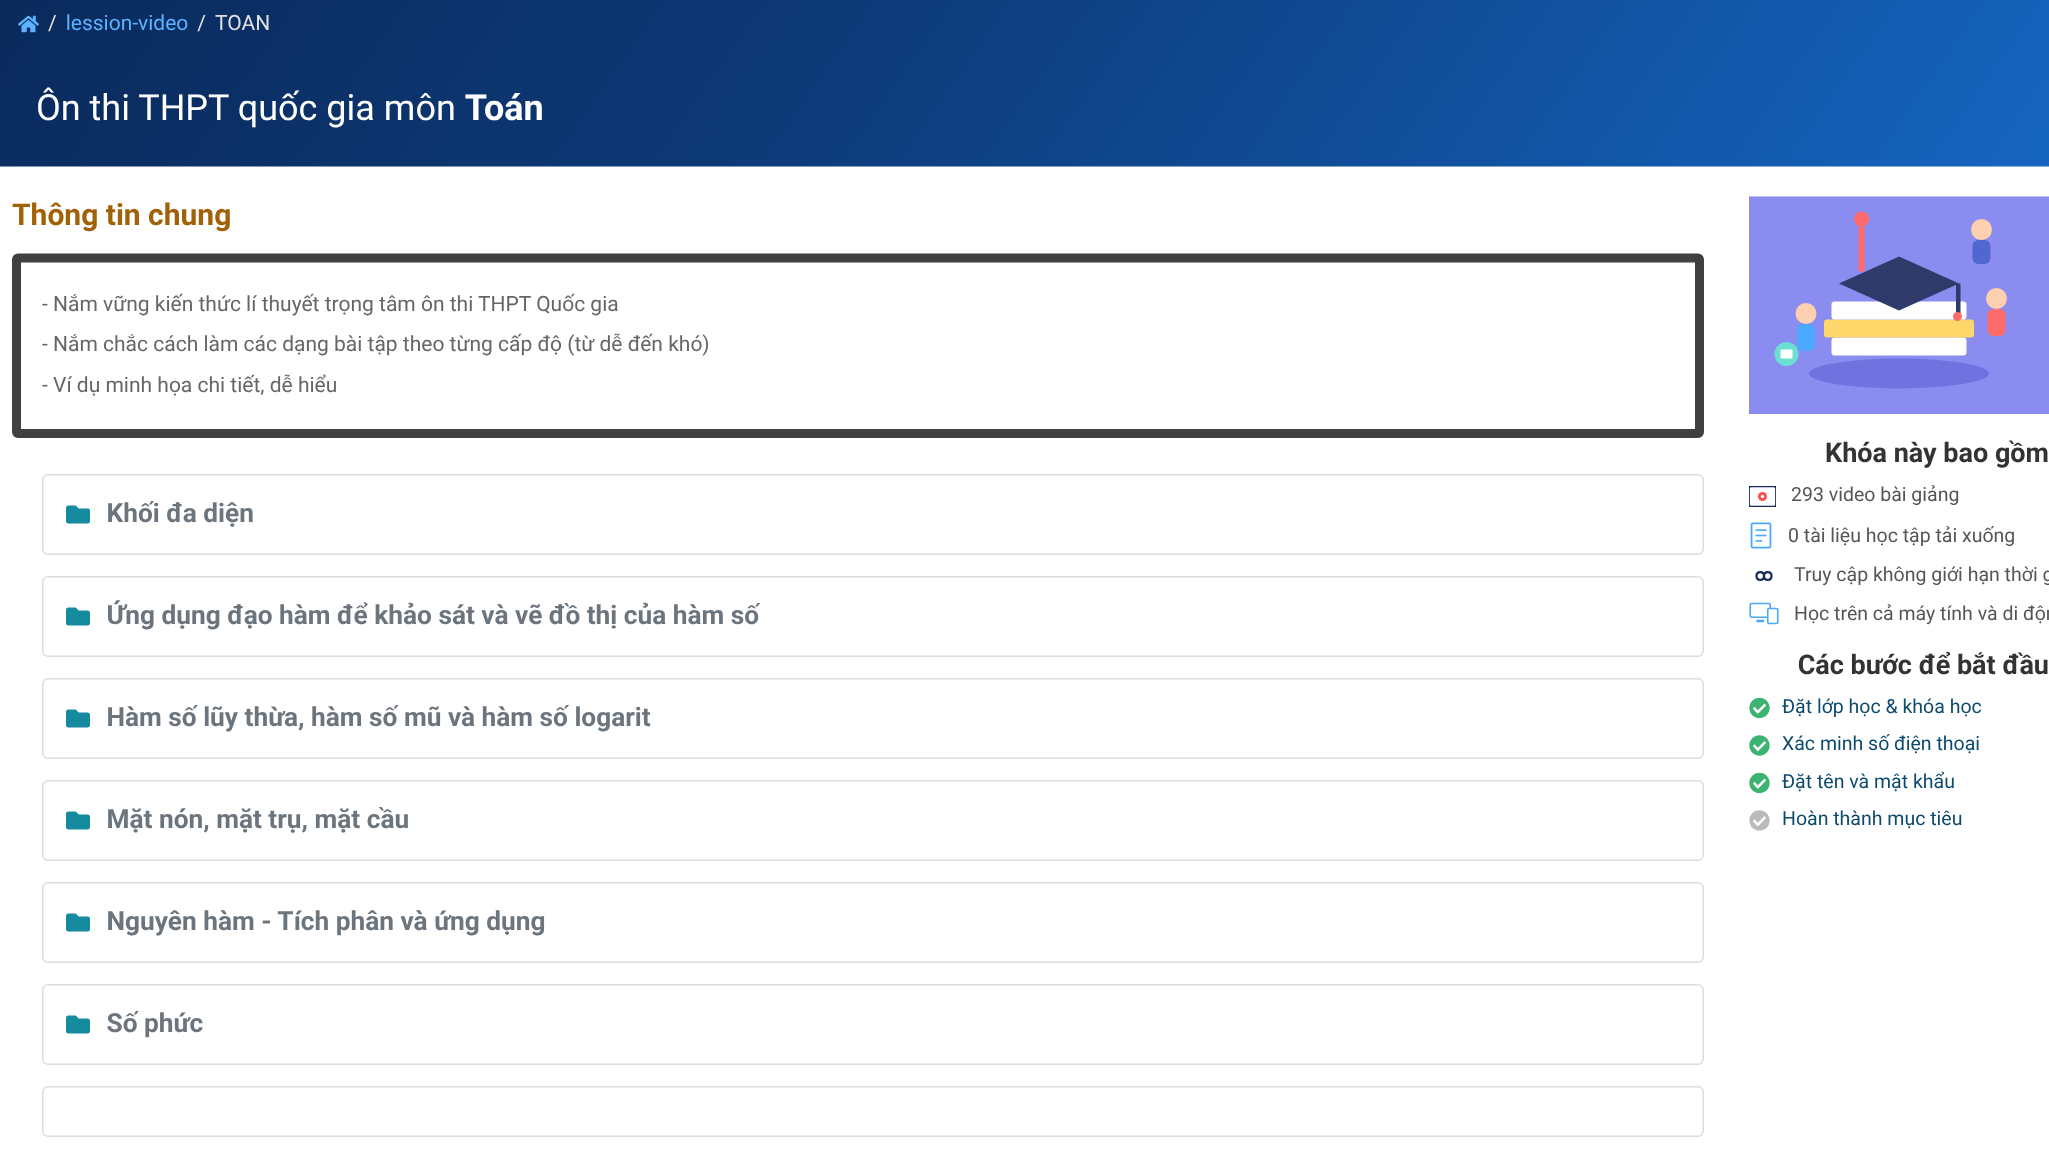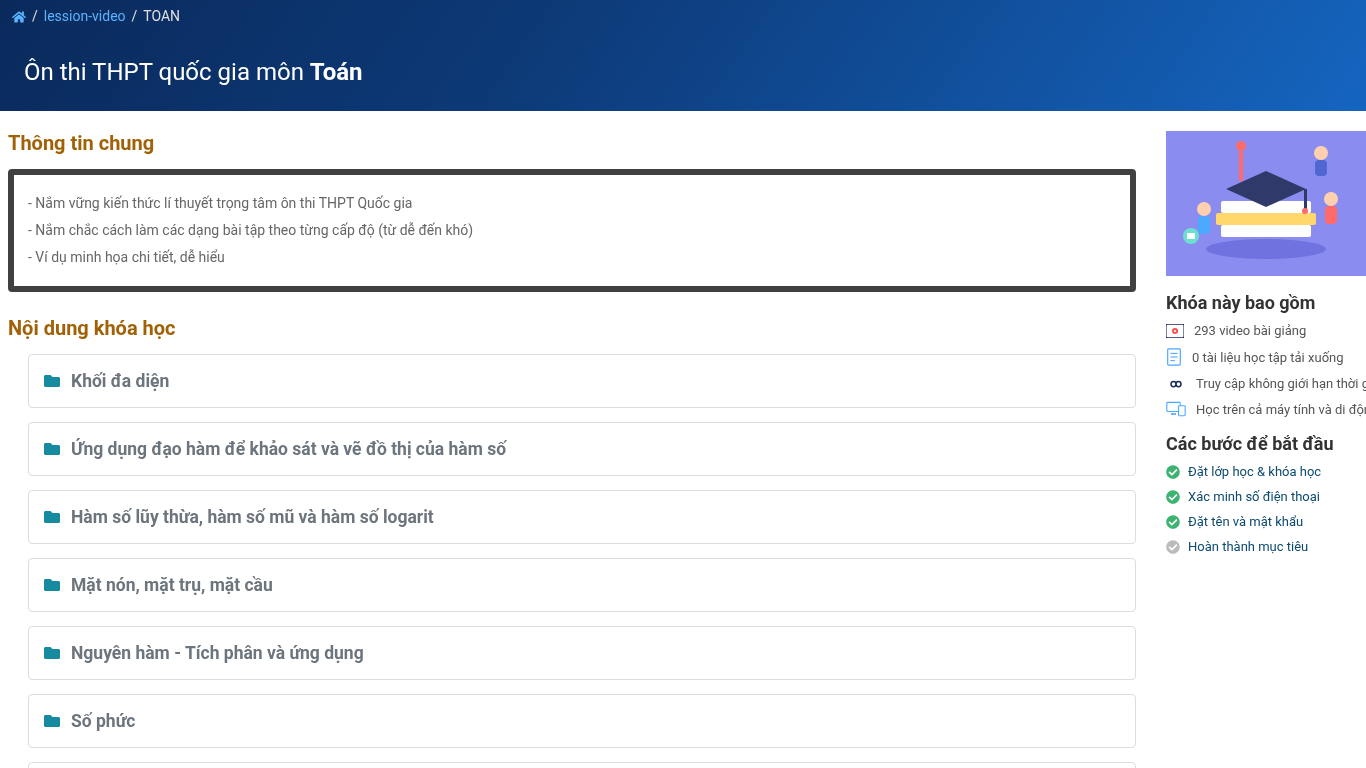--- a/index.html
+++ b/index.html
@@ -65,21 +65,21 @@
 .folder-icon { color: #168a9e; flex-shrink: 0; }
 .chapter-title { color: #6c757d; font-weight: 700; font-size: 17.5px; }
 
 .side-card { background: #fff; }
 .side-image {
   width: 100%; height: 145px;
   background: #8a8cf0;
   display:flex; align-items:center; justify-content:center;
   position: relative; overflow:hidden;
 }
-.side-h { font-size: 18px; font-weight: 700; margin: 16px 0 10px 0; color: #333; }
+.side-h { font-size: 18px; font-weight: 700; margin: 16px 0 10px 0; color: #333; text-align: right; }
 .include-row { display: flex; align-items: center; gap: 10px; font-size: 13px; color: #555; margin: 10px 0; white-space: nowrap; }
 .include-row svg { flex-shrink: 0; }
 .step-row { display:flex; align-items:center; gap:8px; font-size: 13px; color:#0c4a6e; margin: 10px 0; white-space: nowrap; }
 .step-row .tick { color: #3cb371; display:inline-flex; }
 .step-row .tick.gray { color: #bbb; }
 
 .chapters { margin-top: 0; }
 
 svg { display: inline-block; vertical-align: middle; }
 </style>
@@ -105,21 +105,20 @@
 
 <div class="layout">
   <div class="main-col">
     <h3 class="section-title">Thông tin chung</h3>
     <div class="info-box">
       <p>- Nắm vững kiến thức lí thuyết trọng tâm ôn thi THPT Quốc gia</p>
       <p>- Nắm chắc cách làm các dạng bài tập theo từng cấp độ (từ dễ đến khó)</p>
       <p>- Ví dụ minh họa chi tiết, dễ hiểu</p>
     </div>
 
-    <h3 class="section-title">Nội dung khóa học</h3>
     <div class="chapters" id="chapters">
         <div class="chapter">
           <div class="chapter-header">
             <svg class="folder-icon" width="18" height="16" viewBox="0 0 512 512" fill="#168a9e">
               <path d="M464 128H272l-64-64H48C21.49 64 0 85.49 0 112v288c0 26.51 21.49 48 48 48h416c26.51 0 48-21.49 48-48V176c0-26.51-21.49-48-48-48z"></path>
             </svg>
             <span class="chapter-title">Khối đa diện</span>
           </div>
         </div>
         <div class="chapter">

